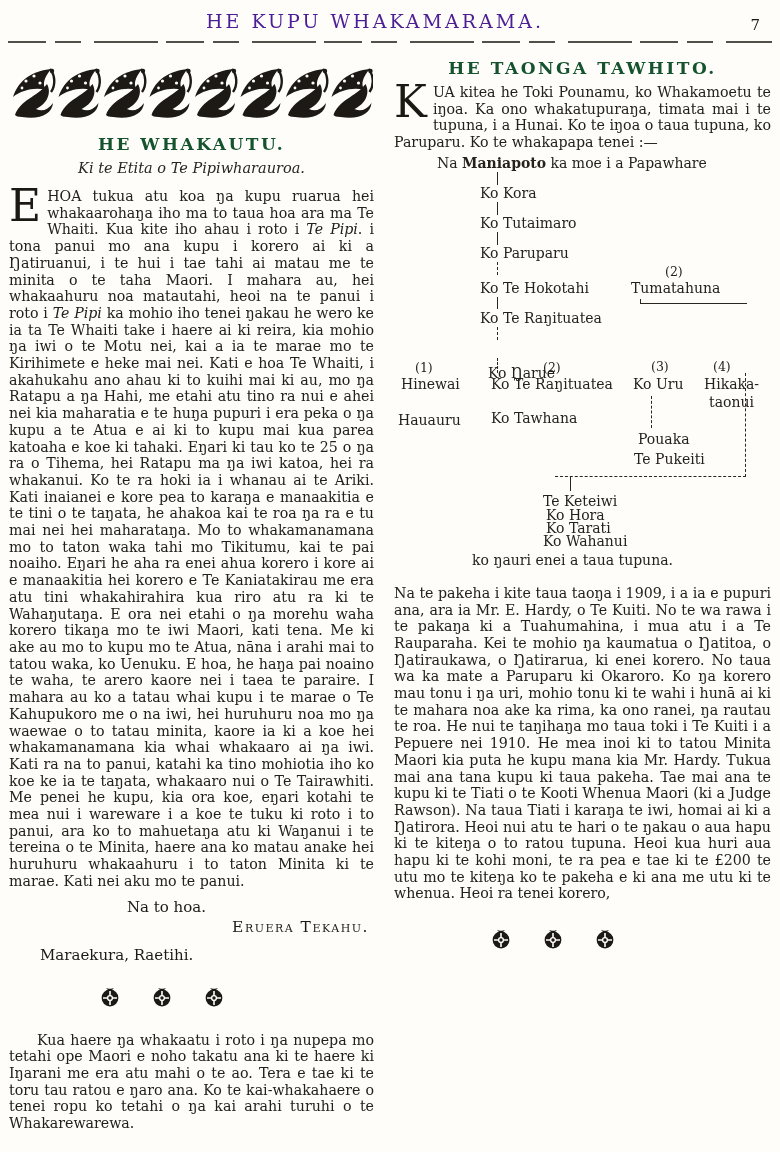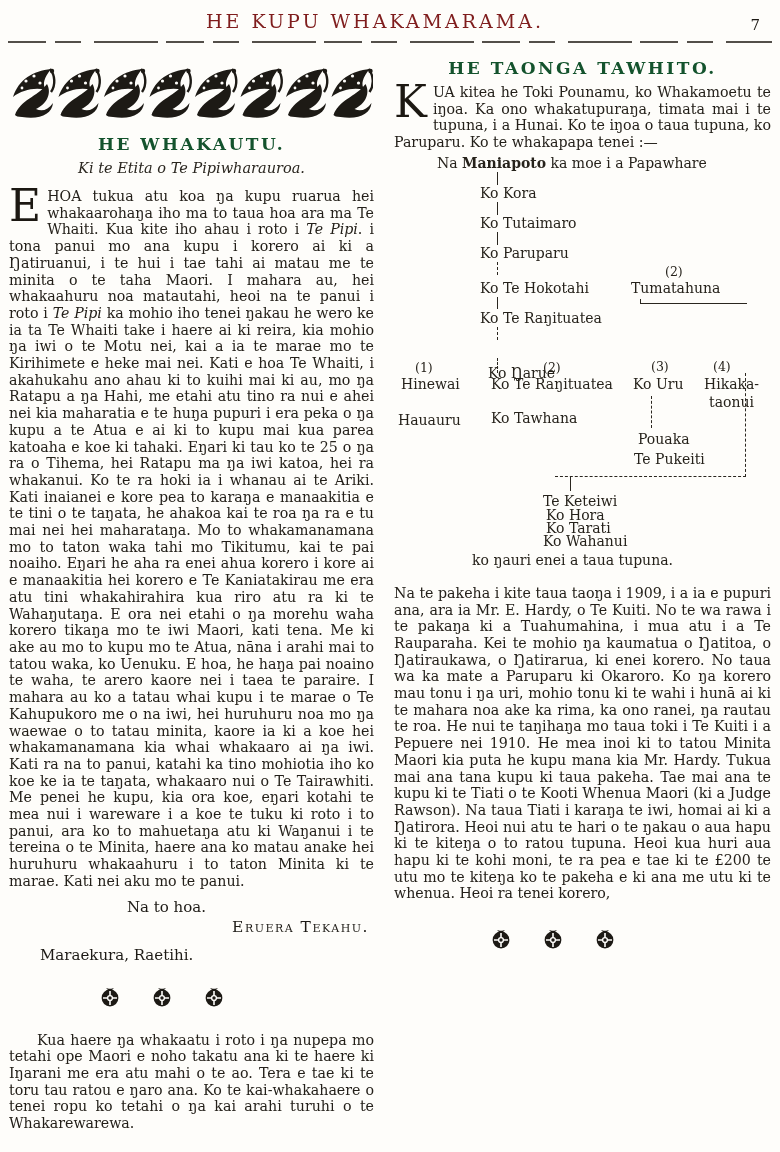--- a/index.html
+++ b/index.html
@@ -9,21 +9,21 @@
     font-family:"DejaVu Serif","Liberation Serif",serif;
     color:#1d1a15;
     -webkit-font-smoothing:antialiased;
   }
   .page { position:relative; width:780px; height:1152px; background:#fefdfa; }
 
   
   .masthead { position:relative; height:42px; }
   .masthead-title {
     position:absolute; left:0; right:30px; top:10px;
-    text-align:center; font-size:19px; letter-spacing:3px; color:#7f1d1d;
+    text-align:center; font-size:19px; letter-spacing:3px; color:#4c1d95;
   }
   .page-number { position:absolute; right:20px; top:16px; font-size:15px; }
   .masthead-rule {
     position:absolute; top:41px; left:8px; right:8px; height:2px;
     background:repeating-linear-gradient(90deg,#35302a 0 38px,transparent 38px 47px,#35302a 47px 73px,transparent 73px 86px,#35302a 86px 150px,transparent 150px 158px);
     opacity:.85;
   }
 
   
   .columns { display:grid; grid-template-columns:367px 379px; column-gap:18px; padding:10px 7px 0 8px; }

